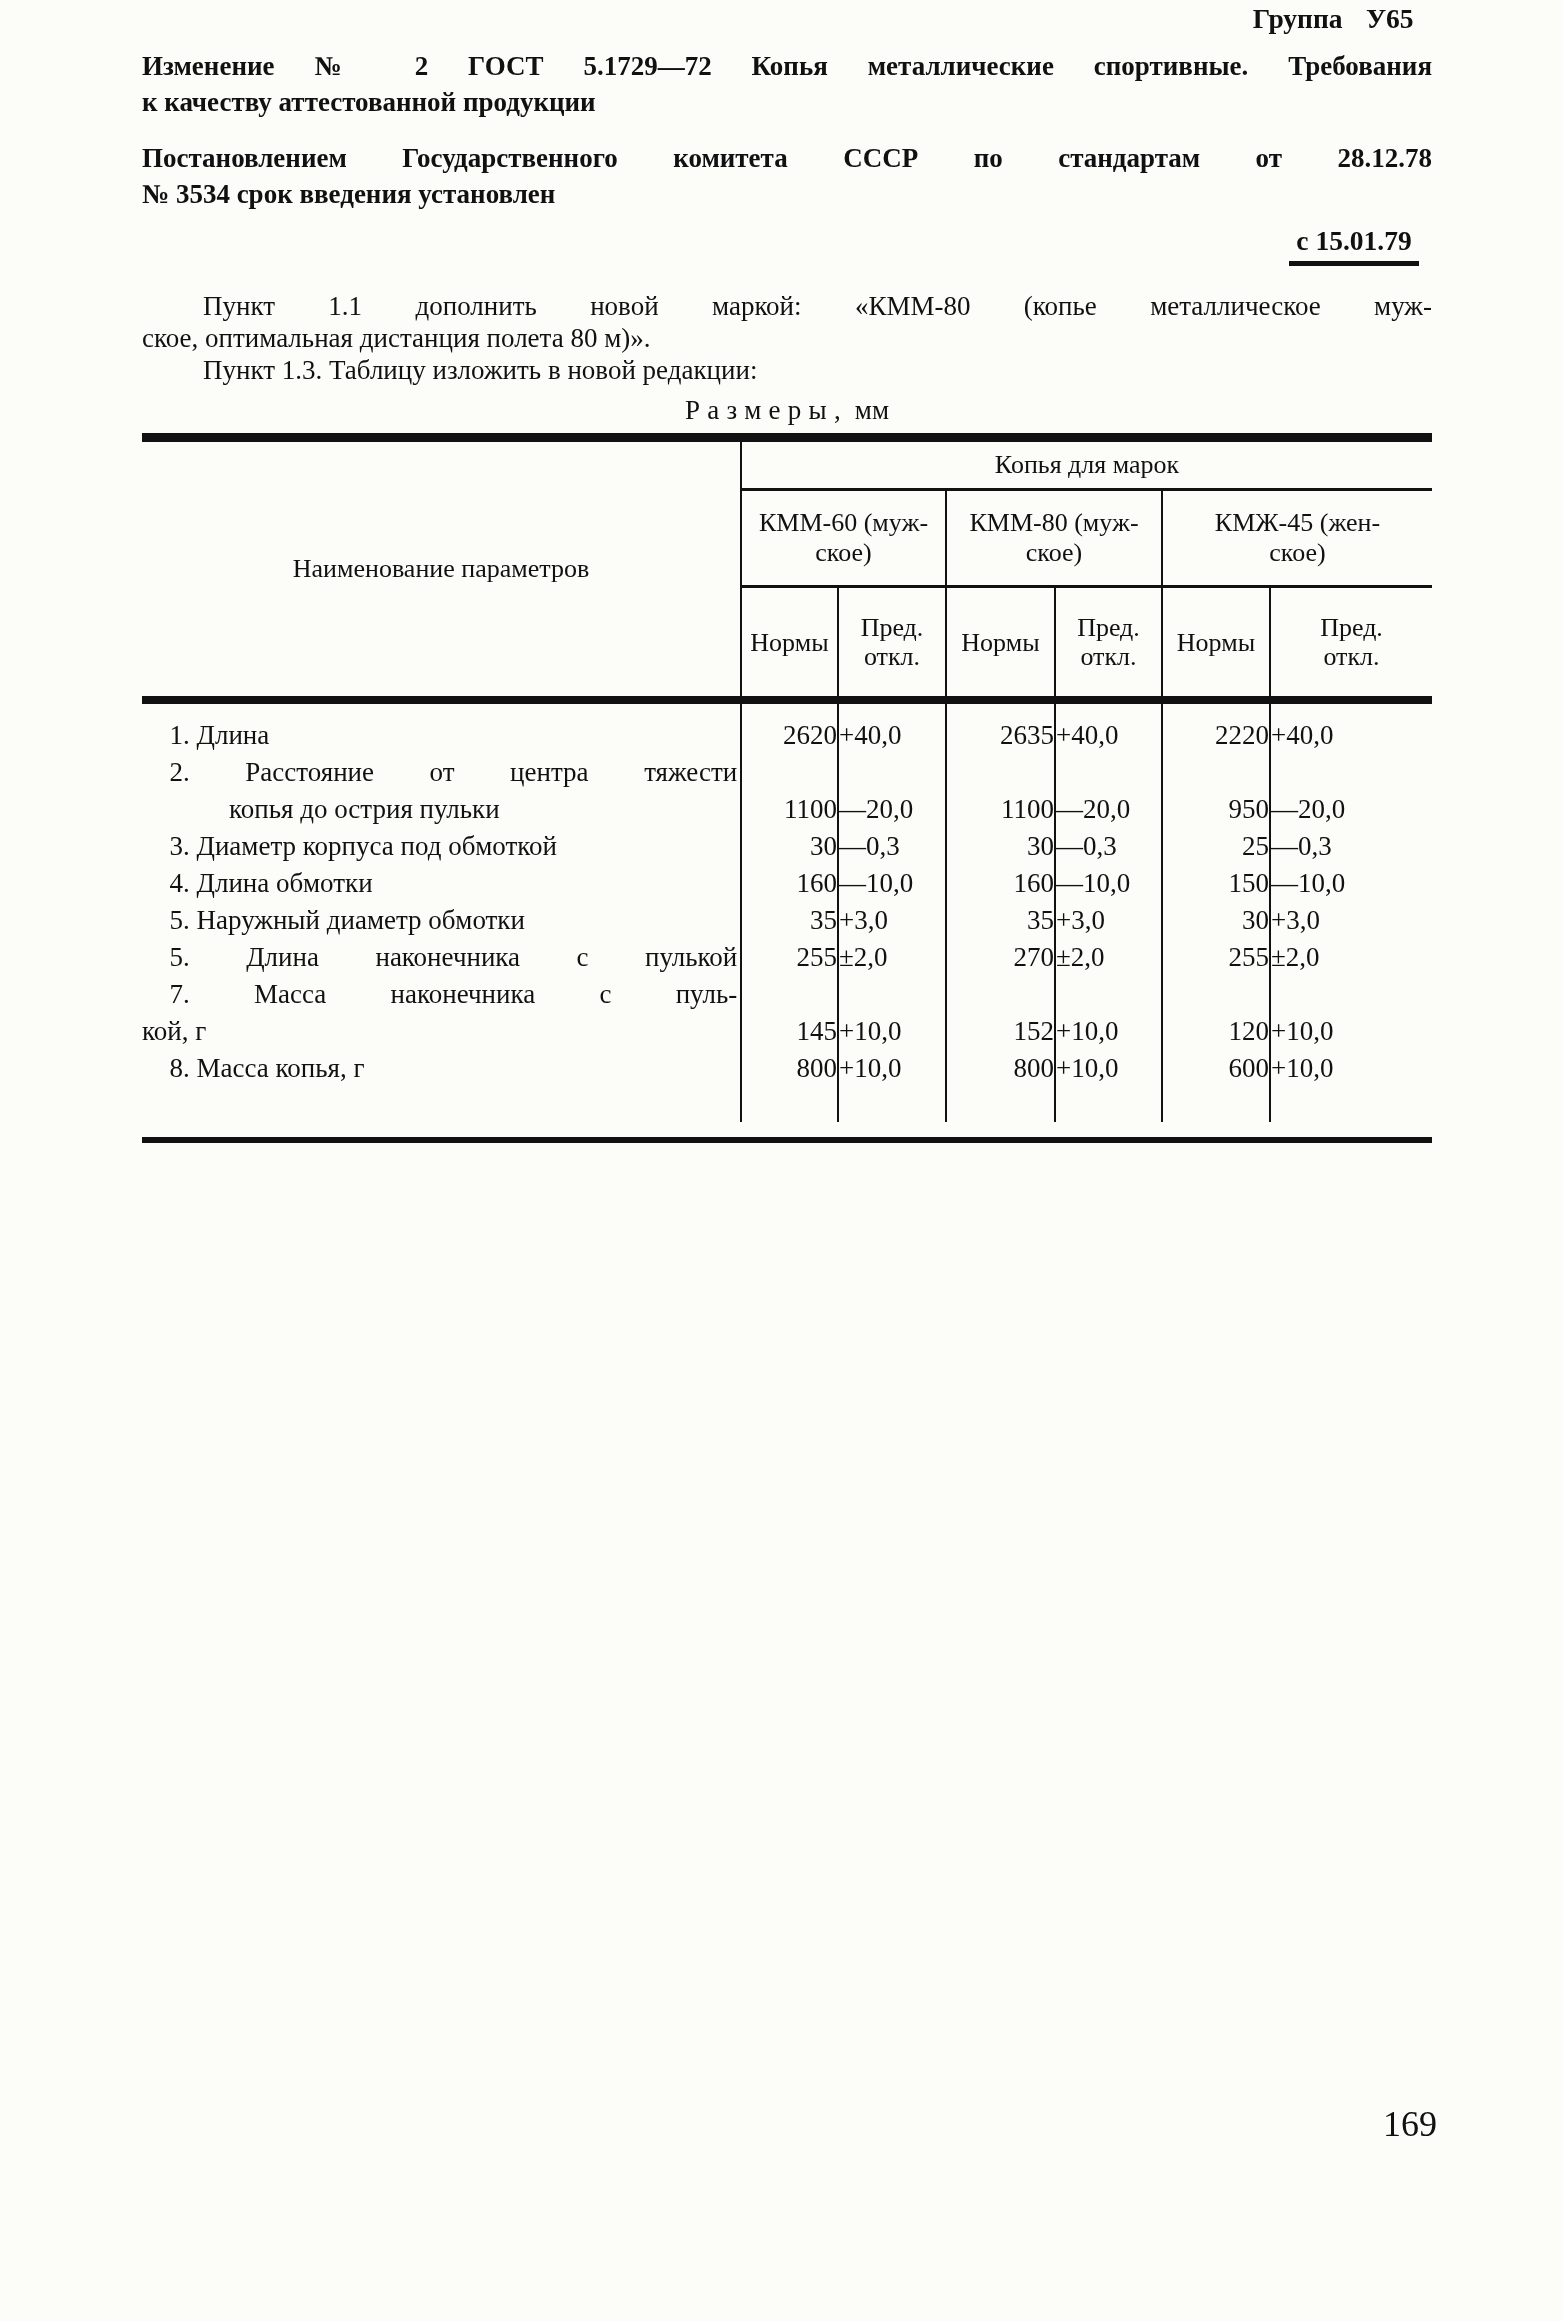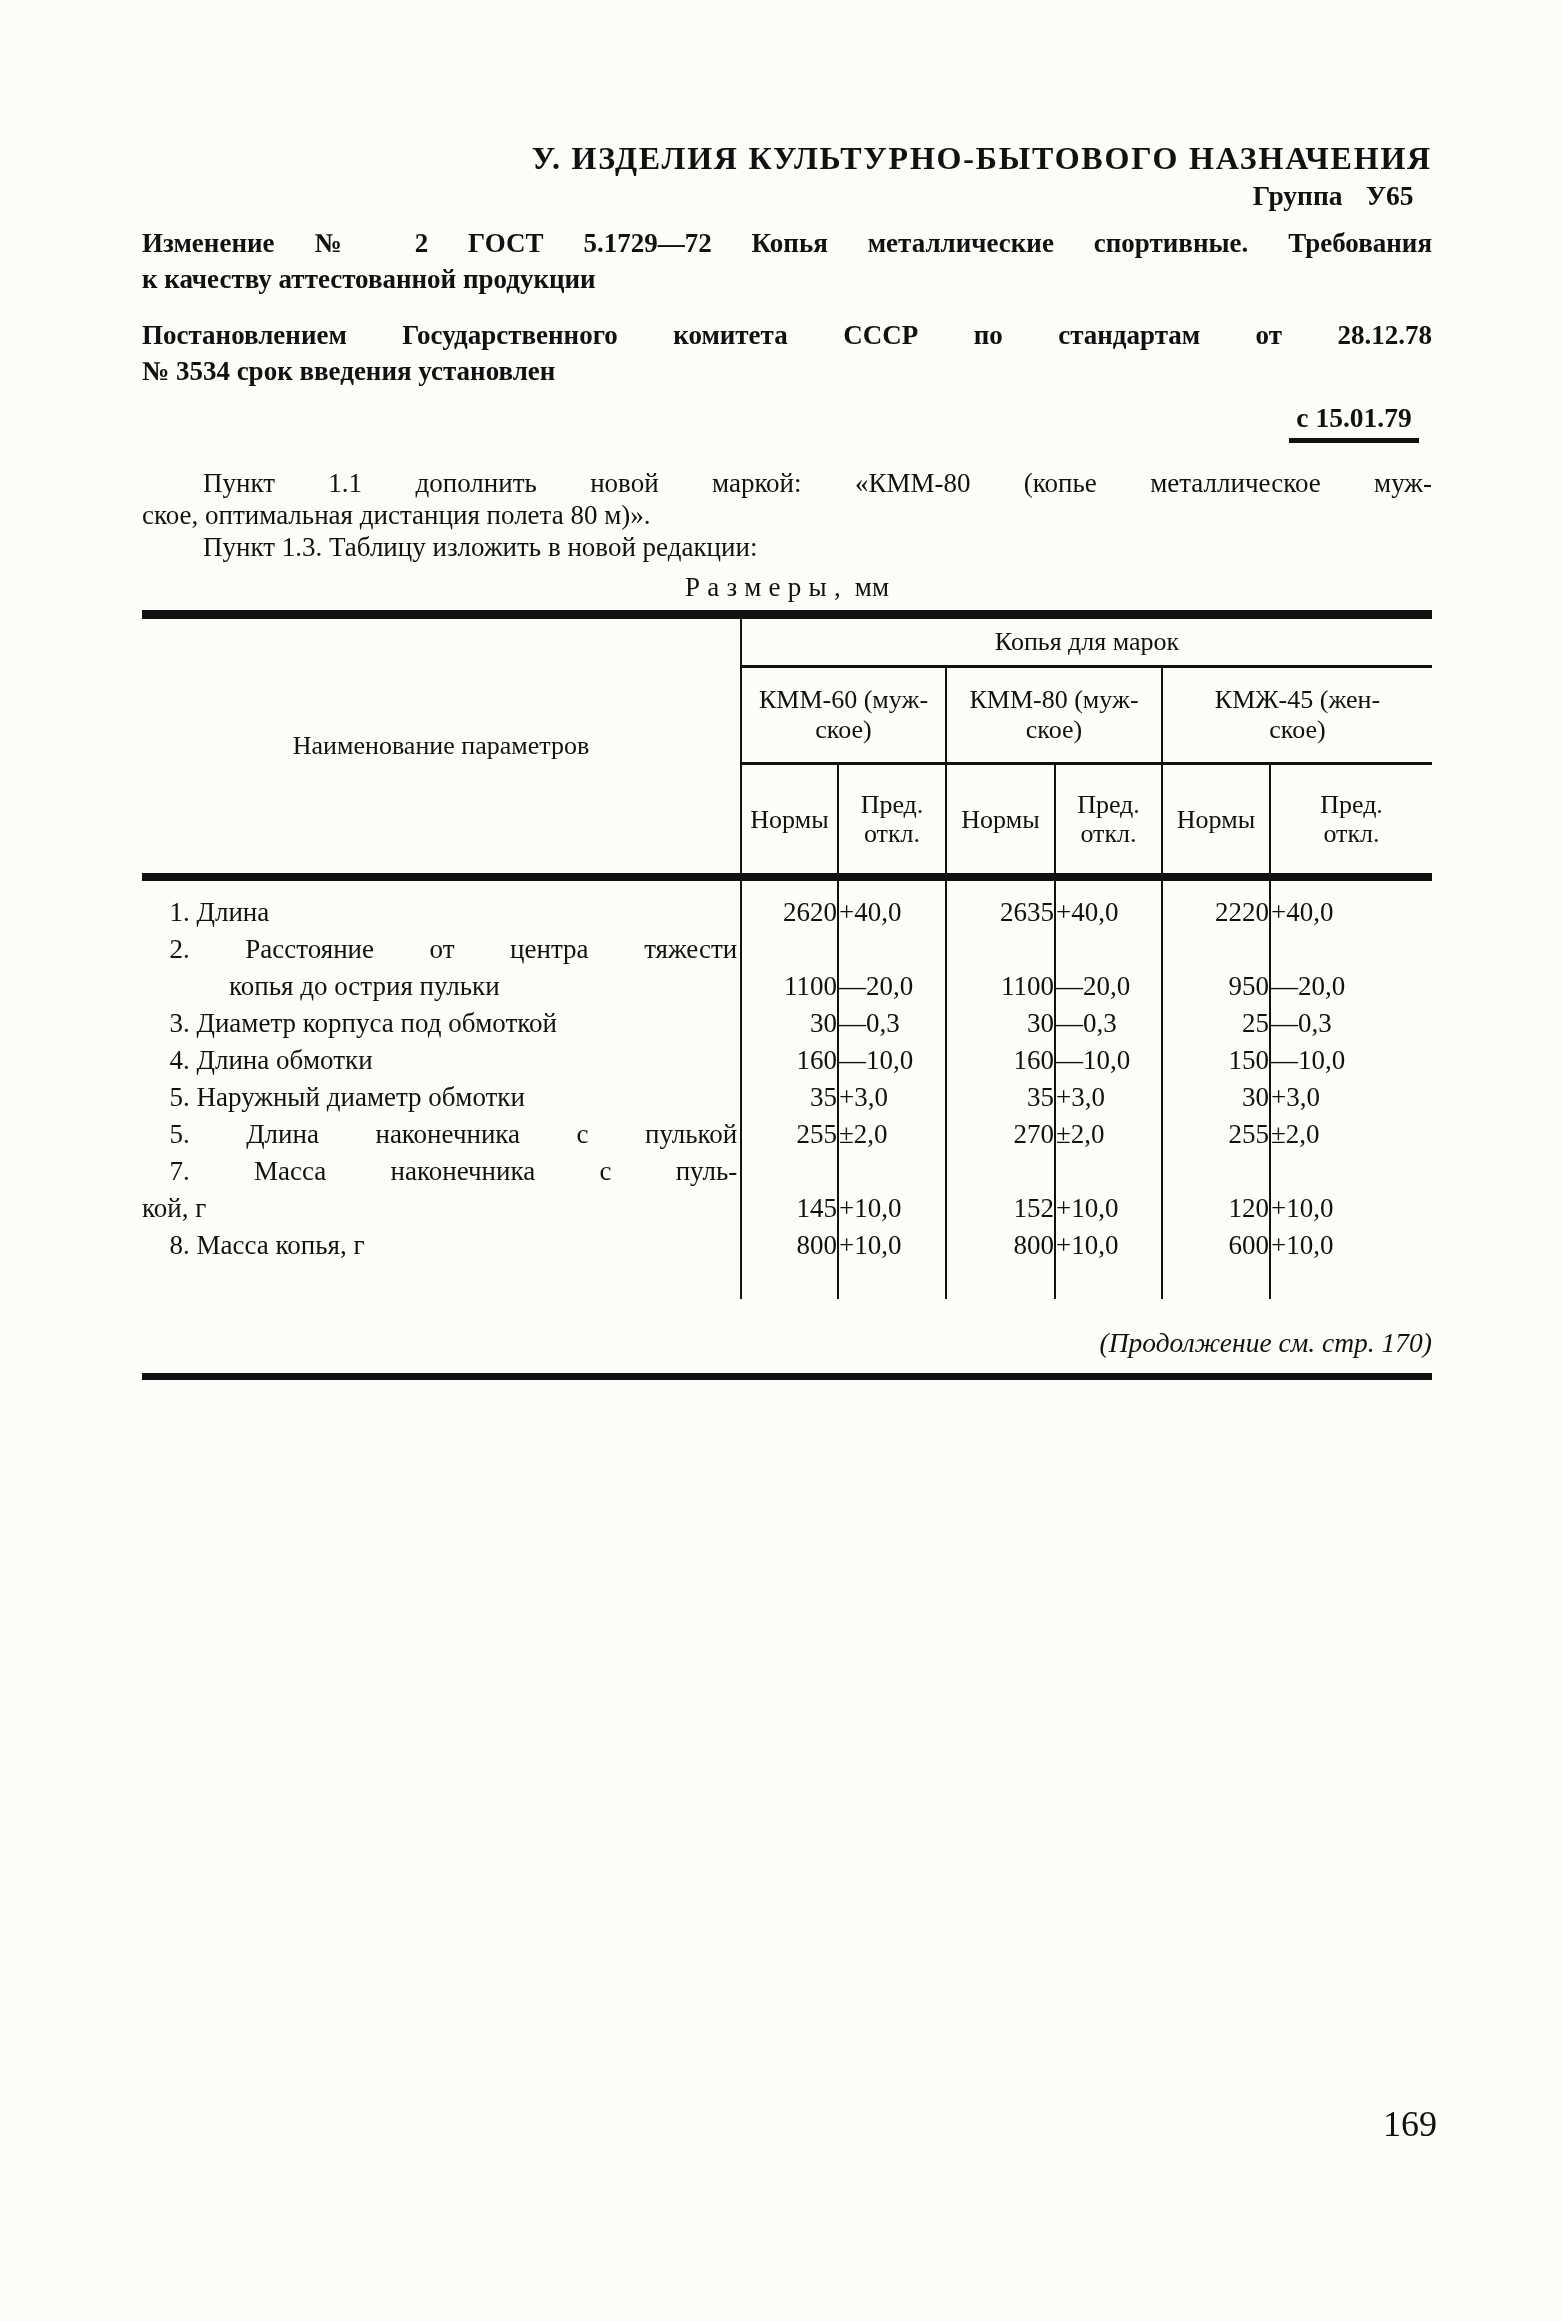--- a/index.html
+++ b/index.html
@@ -81,21 +81,20 @@
   .cont-note { margin-top:27.5px; text-align:right; font-style:italic; font-size:27.5px; }
   .bottom-rule { margin-top:14.7px; height:6.4px; background:#111; width:1290px; }
   .page-number { position:absolute; left:1335px; top:2103px; font-size:36px;margin-left:48px; }
 </style>
 </head>
 <body>
 
 <div class="page">
   <div class="content">
 
-    <div class="doc-title">У. ИЗДЕЛИЯ КУЛЬТУРНО-БЫТОВОГО НАЗНАЧЕНИЯ</div>
 
     <div class="group-line">Группа У65</div>
 
     <p class="par-bold">
       <span class="jline">Изменение № 2 ГОСТ 5.1729—72 Копья металлические спортивные. Требования</span>
       <span class="jline last">к качеству аттестованной продукции</span>
     </p>
 
     <p class="par-bold decree">
       <span class="jline">Постановлением Государственного комитета СССР по стандартам от 28.12.78</span>
@@ -254,20 +253,19 @@
           <td class="norm">800</td>
           <td class="dev">+10,0</td>
           <td class="norm">800</td>
           <td class="dev">+10,0</td>
           <td class="norm">600</td>
           <td class="dev c7">+10,0</td>
         </tr>
       </tbody>
     </table>
 
-    <div class="cont-note">(Продолжение см. стр. 170)</div>
 
     <div class="bottom-rule"></div>
   </div>
 
   <div class="page-number">169</div>
 </div>
 
 
 </body></html>

